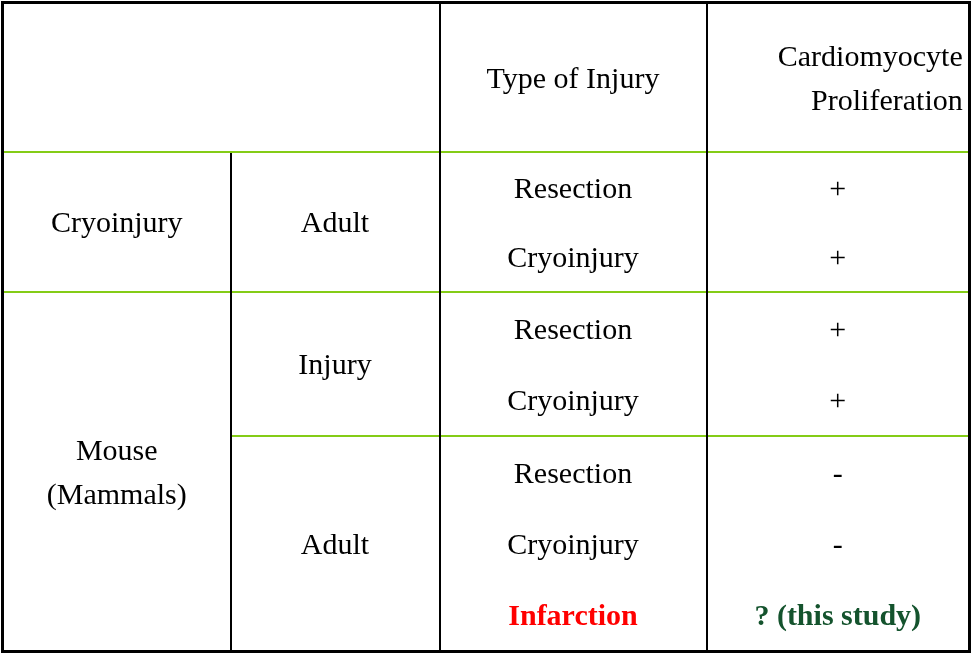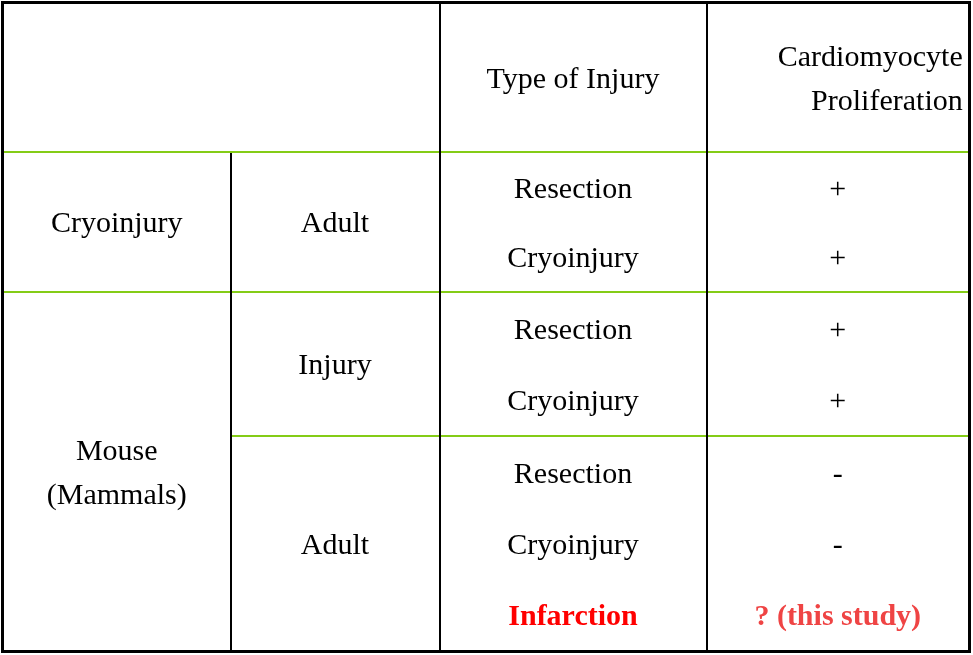--- a/index.html
+++ b/index.html
@@ -101,17 +101,17 @@
       <td class="bl bt" rowspan="3">Adult</td>
       <td class="bl bt">Resection</td>
       <td class="bl bt">-</td>
     </tr>
     <tr class="sub-row-tall">
       <td class="bl">Cryoinjury</td>
       <td class="bl">-</td>
     </tr>
     <tr class="sub-row-tall">
       <td class="bl red" style="color: rgb(255, 0, 0);">Infarction</td>
-      <td class="bl red" style="color: #ef4444;">? (this study)</td>
+      <td class="bl red" style="color: #14532d;">? (this study)</td>
     </tr>
   </tbody>
     </table>
 </div>
 
 </body></html>

